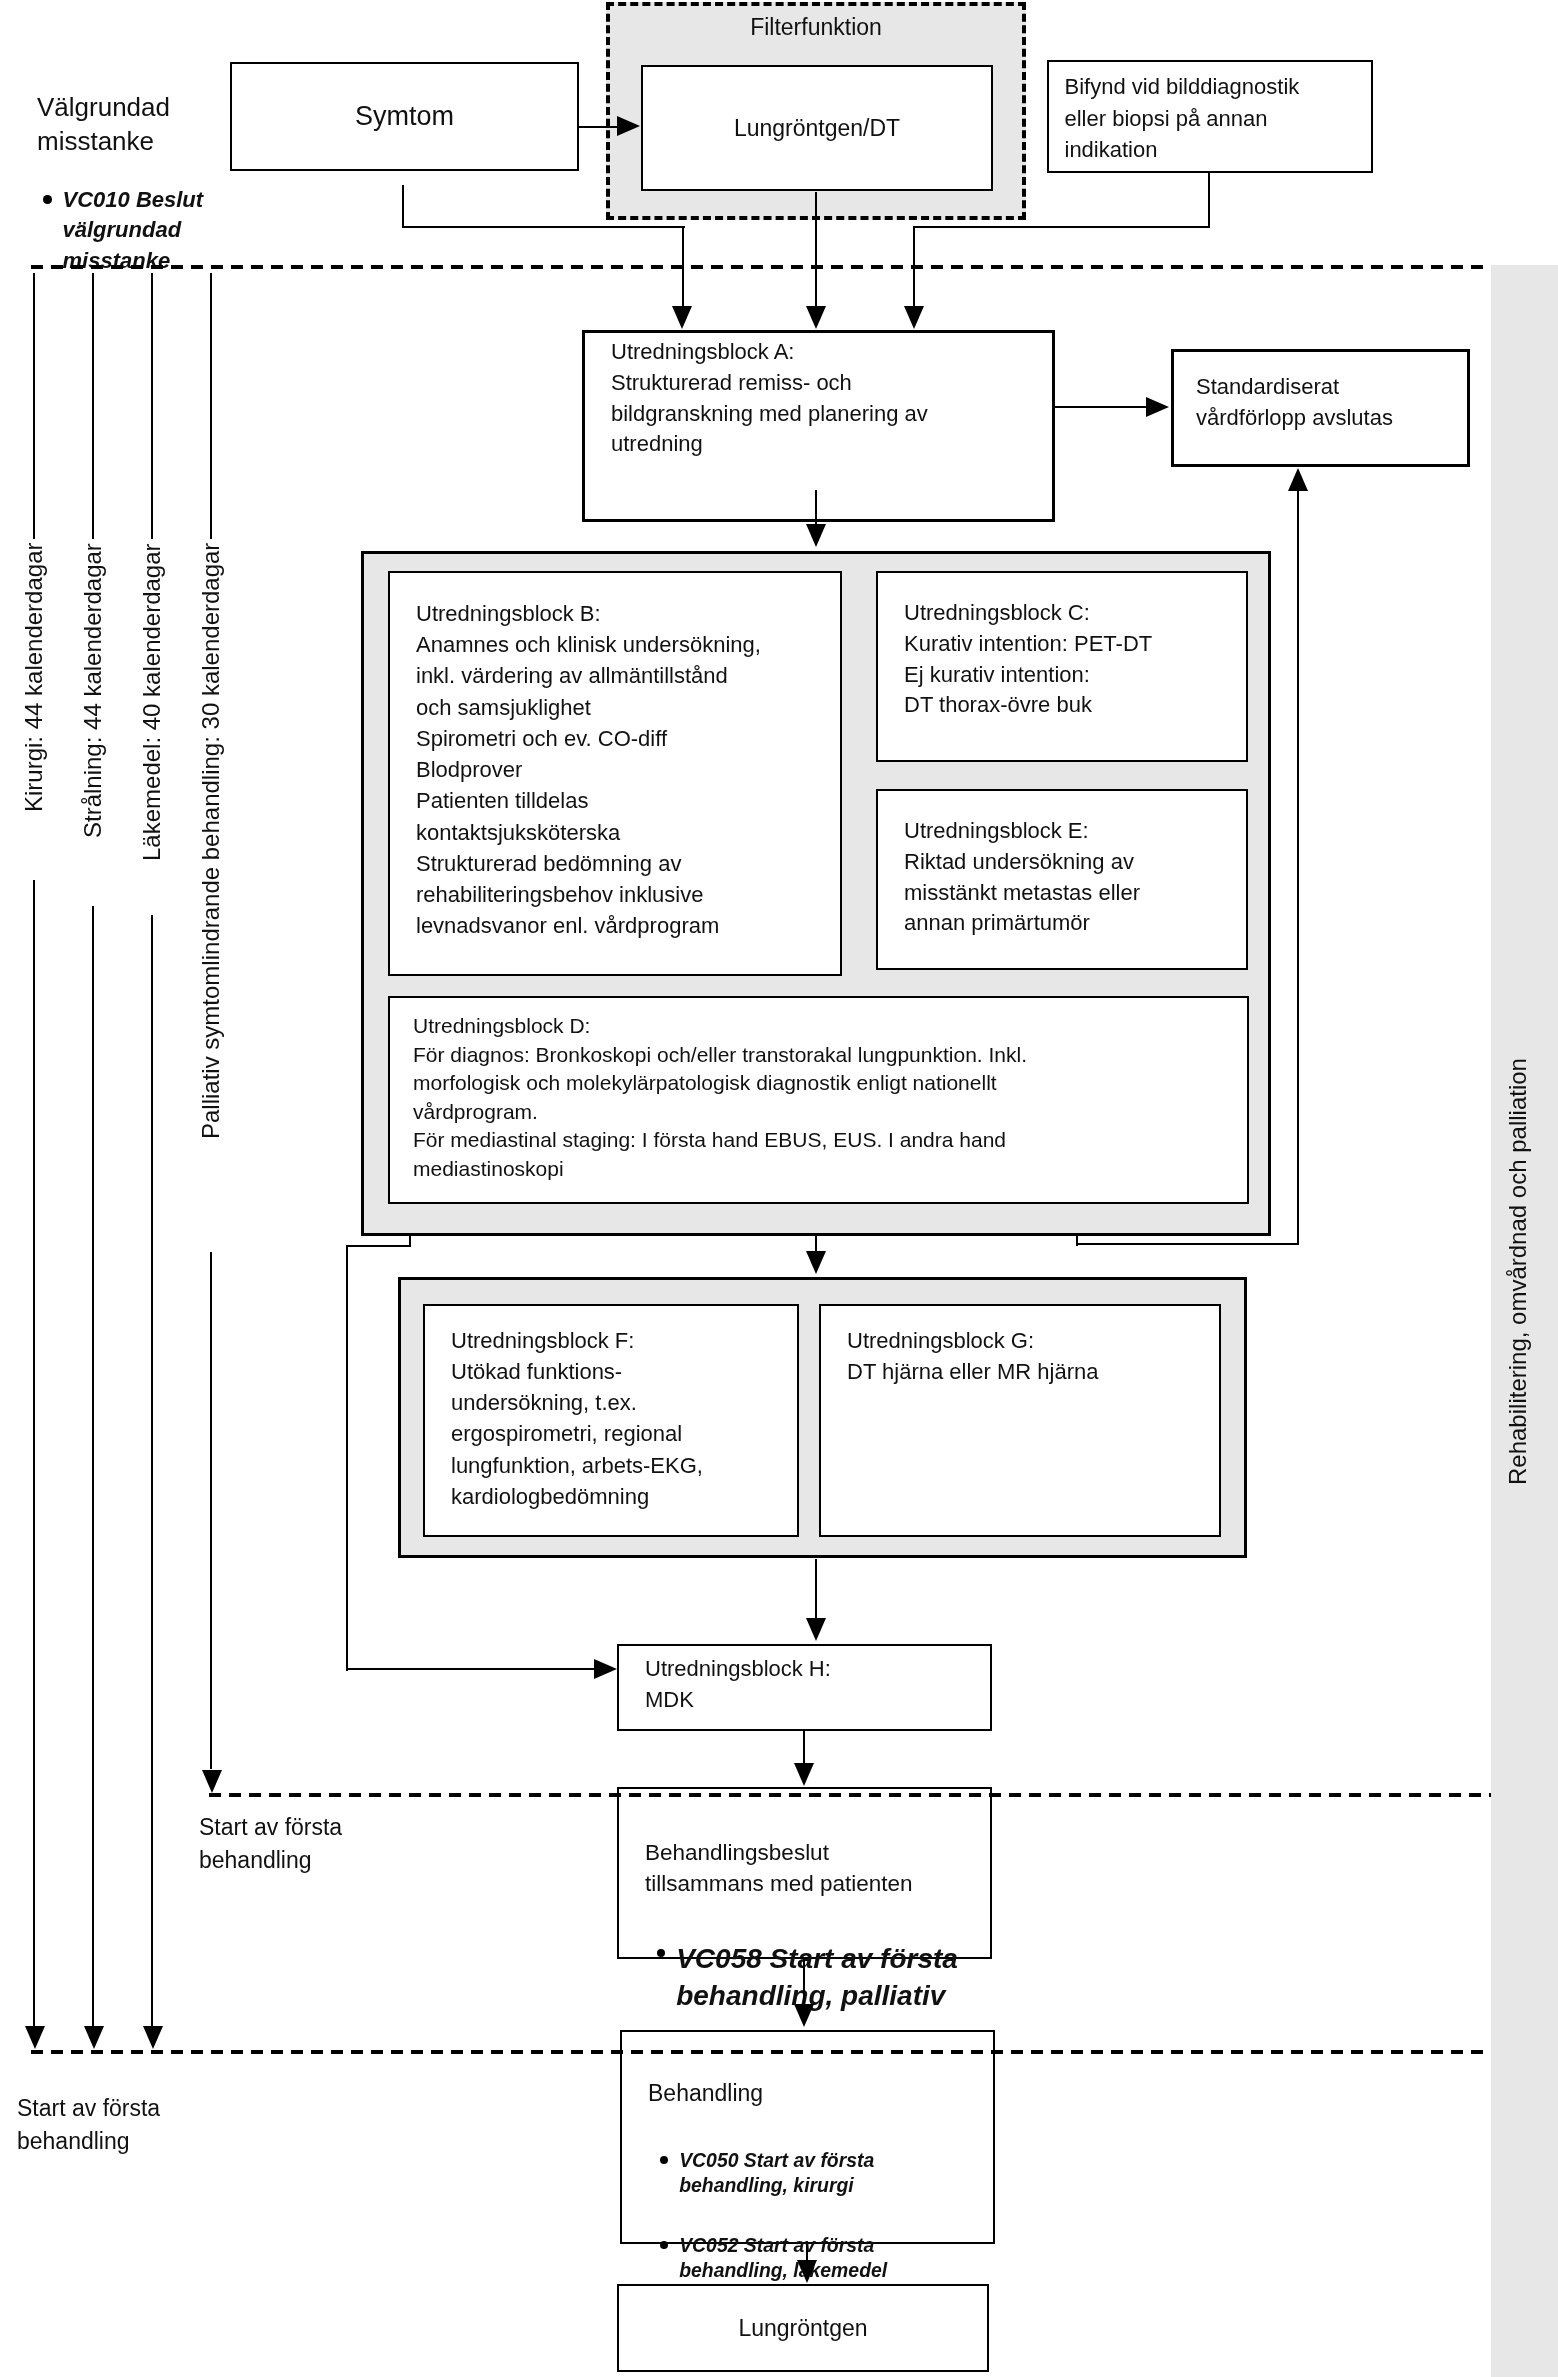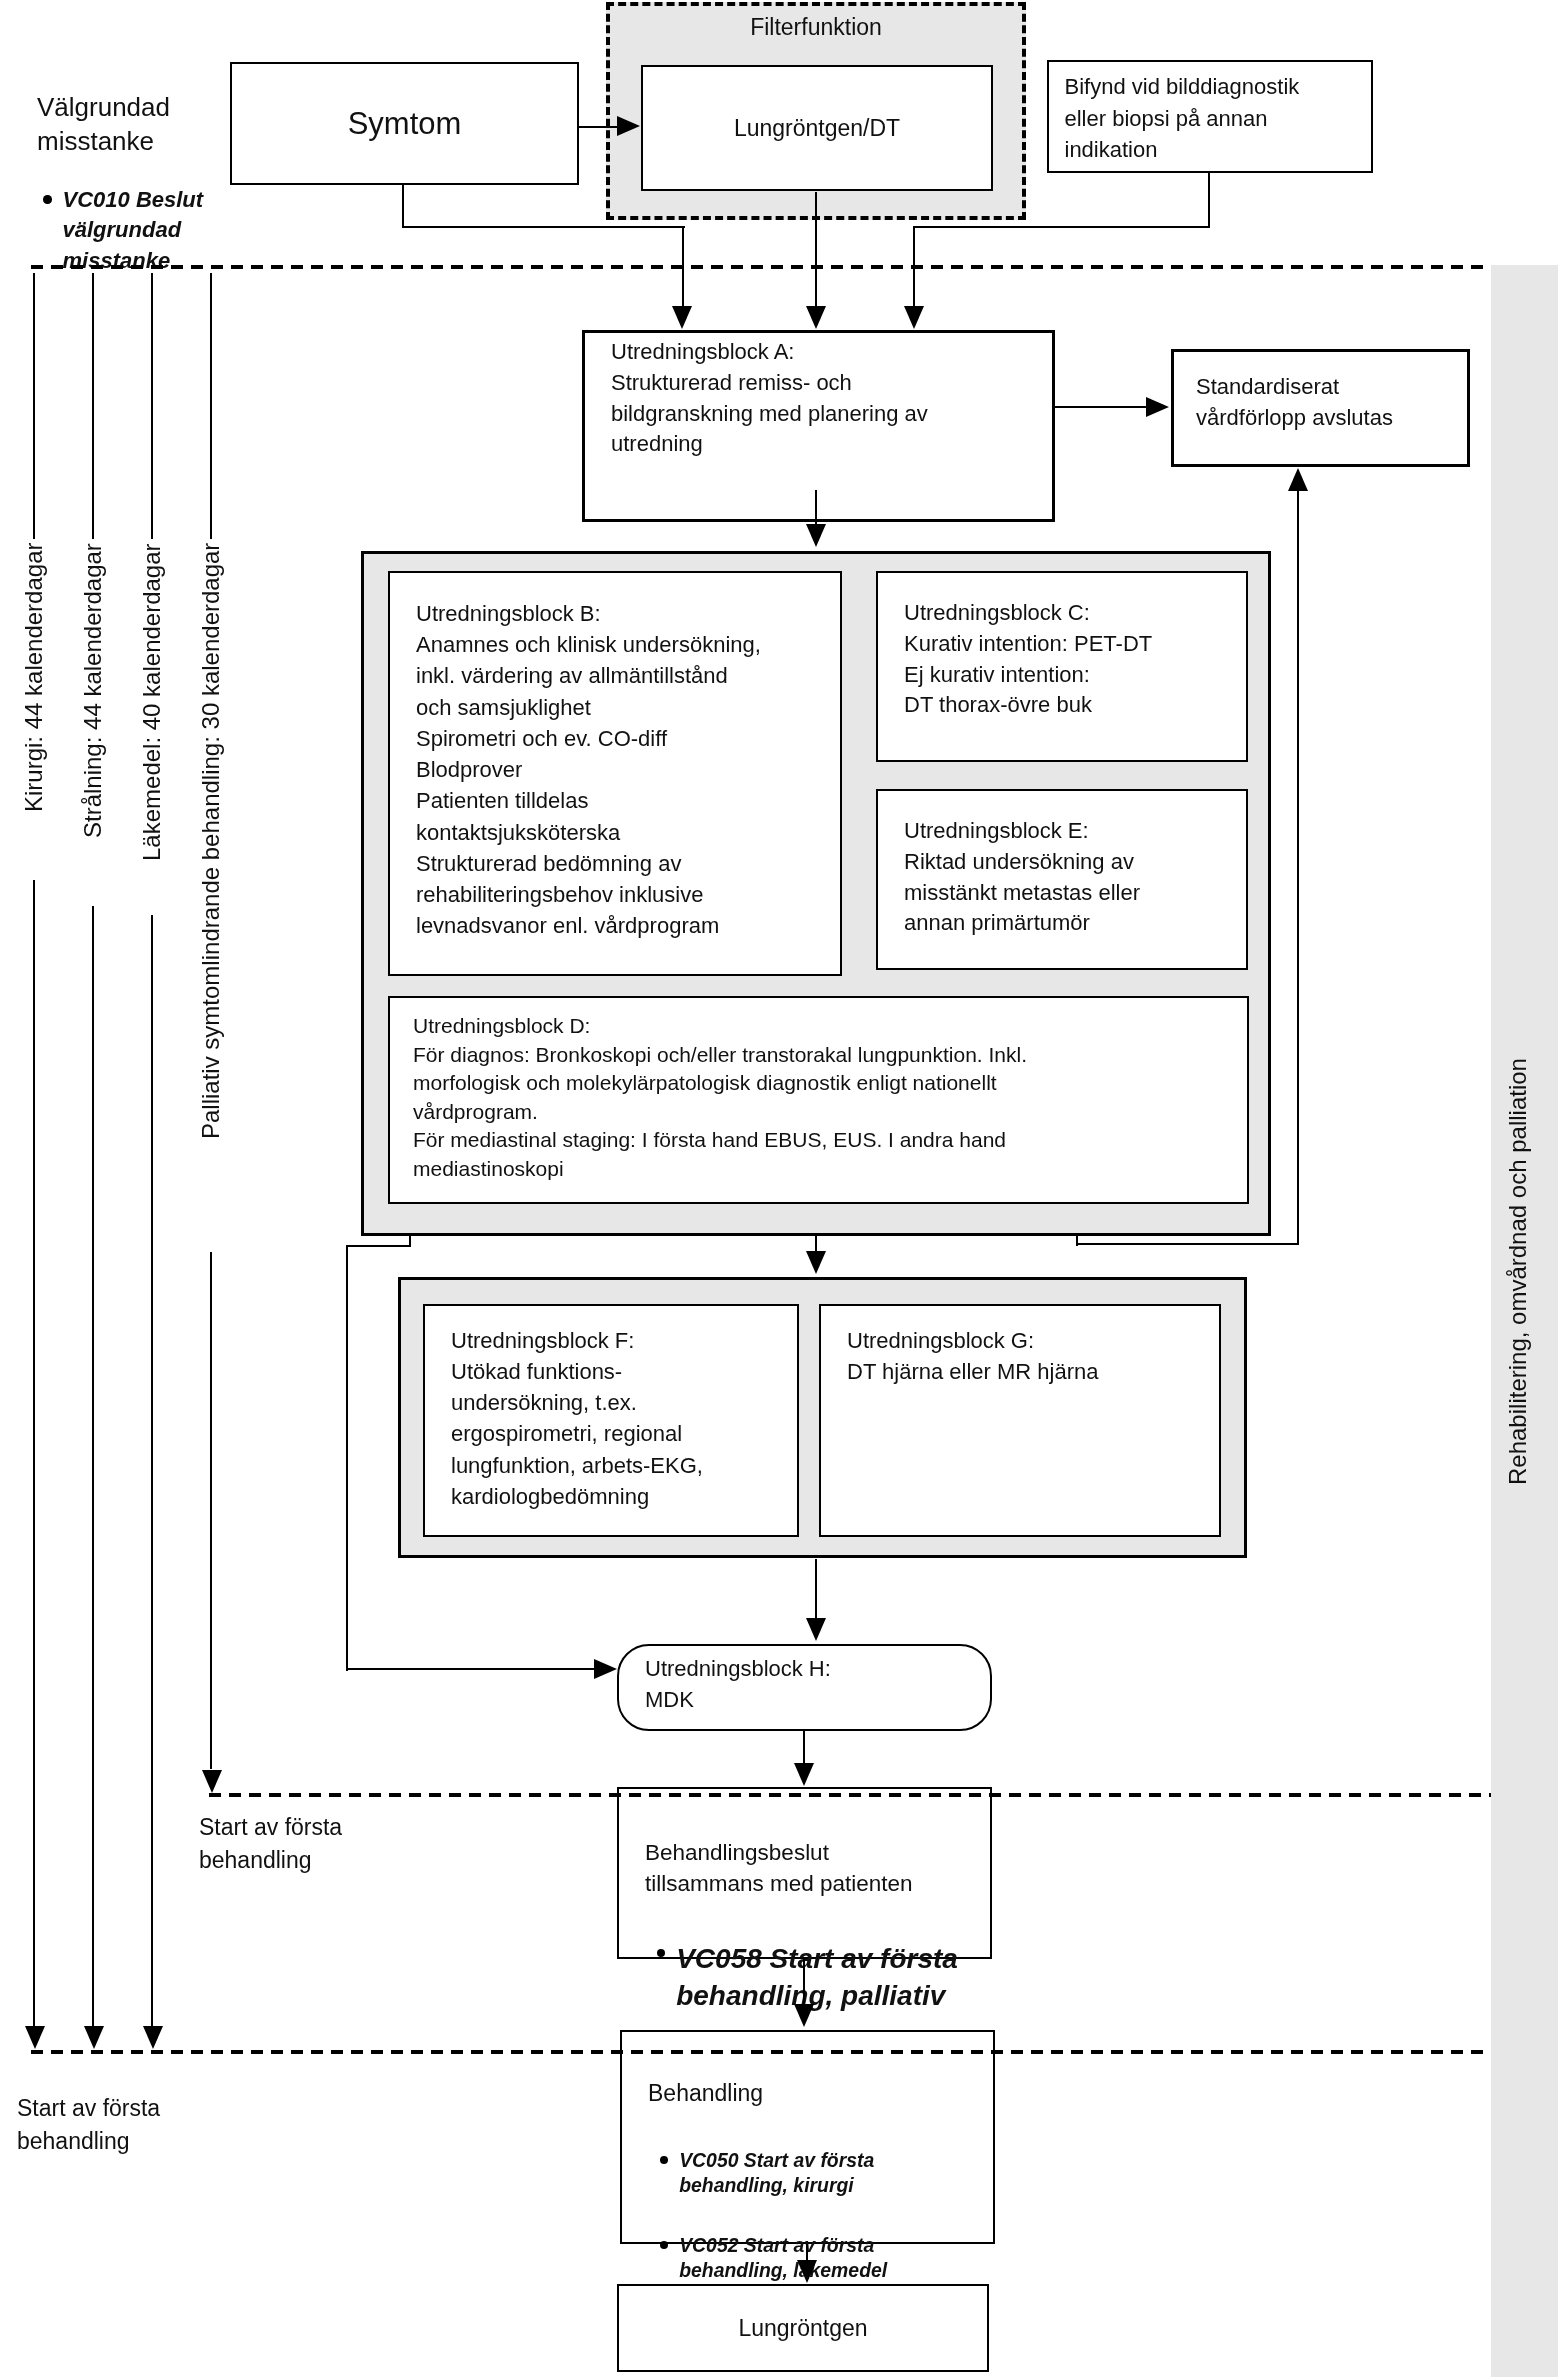--- a/index.html
+++ b/index.html
@@ -42,21 +42,21 @@
     <span class="dot"></span>
     <span class="it" style="font-size:22px;line-height:1.38;">VC010 Beslut
 välgrundad
 misstanke</span>
   </div>
 
   <div style="position:absolute;left:606px;top:2.3px;width:420px;height:218px;box-sizing:border-box;
               background:#e7e7e7;border:4.7px dashed #000;"></div>
   <div class="freetext" style="left:606px;top:14px;width:420px;text-align:center;font-size:23px;">Filterfunktion</div>
 
-  <div class="box cent" style="left:230px;top:62px;width:349px;height:123px;font-size:31px;">
+  <div class="box cent" style="left:230px;top:62px;width:349px;height:109px;font-size:27px;">
     <span>Symtom</span>
   </div>
   <div class="box cent" style="left:641px;top:65px;width:352px;height:126px;font-size:23px;">
     <span>Lungröntgen/DT</span>
   </div>
   <div class="box" style="left:1047px;top:60px;width:326px;height:113px;padding:9.3px 15.5px;font-size:22px;line-height:1.42;">Bifynd vid bilddiagnostik
 eller biopsi på annan
 indikation</div>
 
   <div class="hline" style="left:578px;top:126px;width:42px;"></div>
@@ -134,21 +134,21 @@
 undersökning, t.ex.
 ergospirometri, regional
 lungfunktion, arbets-EKG,
 kardiologbedömning</div>
   <div class="box" style="left:819px;top:1304px;width:402px;height:233px;padding:18.6px 26px;line-height:1.42;">Utredningsblock G:
 DT hjärna eller MR hjärna</div>
 
   <div class="vline" style="left:815px;top:1559px;height:60px;"></div>
   <div class="arrD" style="left:806px;top:1618px;"></div>
 
-  <div class="box" style="left:617px;top:1644px;width:375px;height:87px;padding:7.8px 26px;border-radius:32px;">Utredningsblock H:
+  <div class="box" style="left:617px;top:1644px;width:375px;height:87px;padding:7.8px 26px;">Utredningsblock H:
 MDK</div>
 
   <div class="vline" style="left:803px;top:1731px;height:34px;"></div>
   <div class="arrD" style="left:794px;top:1763px;"></div>
 
   <div class="box" style="left:617px;top:1787px;width:375px;height:172px;padding:17px 26px;">
     <div style="white-space:pre-line;font-size:22.5px;line-height:1.38;">Behandlingsbeslut
 tillsammans med patienten</div>
     <div class="bullet-row" style="margin-top:11px;margin-left:12.4px;">
       <span class="dot" style="margin-top:8.5px;width:7.8px;height:7.8px;"></span>

